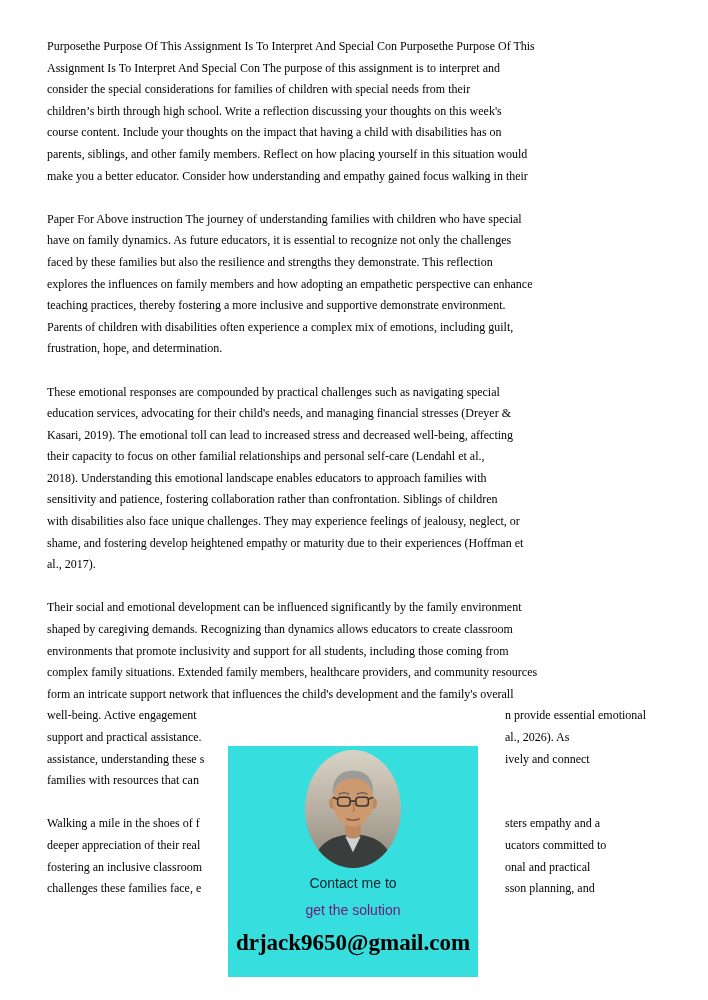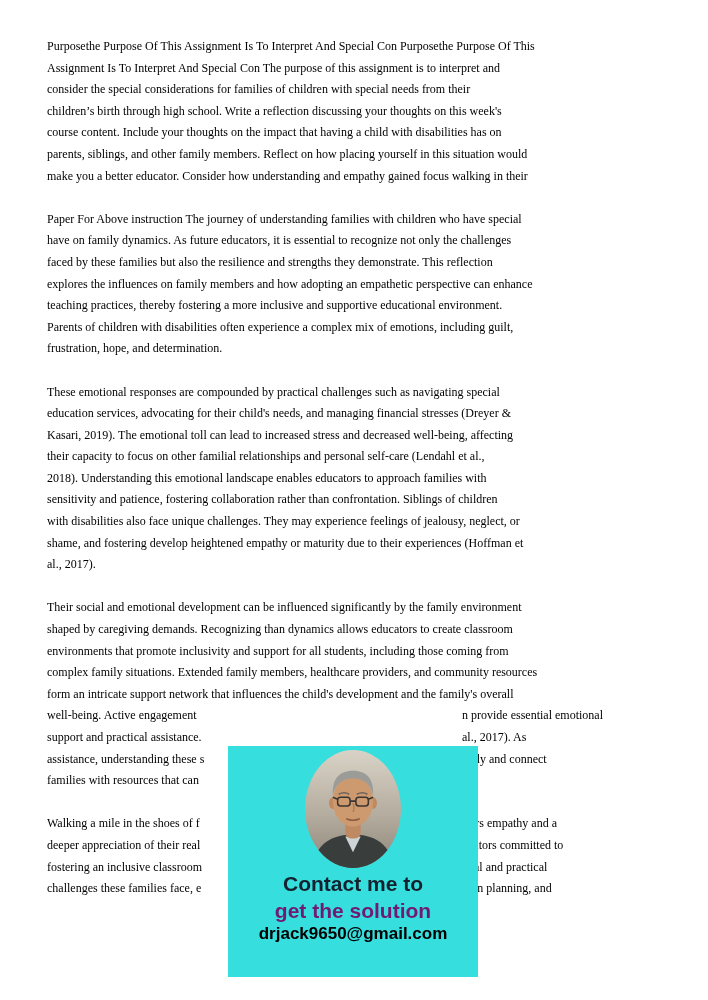--- a/index.html
+++ b/index.html
@@ -20,52 +20,52 @@
     color:#000000;
   }
   .para{margin:0 0 21.6px 0;}
   .line{
     position:relative;
     height:21.6px;
     white-space:nowrap;
   }
   .line .frag-right{
     position:absolute;
-    left:415px;top:0;
+    left:458px;top:0;
     white-space:nowrap;
   }
   .overlay{
     position:absolute;
     left:228px;top:746px;
     width:250px;height:231px;
     background:#36dedd;
     text-align:center;
     z-index:5;
   }
   .photo{
     width:96px;height:118px;
     margin:4px auto 0 auto;
     border-radius:50%;
     overflow:hidden;
   }
   .photo svg{display:block;width:100%;height:100%;}
   .headline{
     font-family:"Liberation Sans", sans-serif;
-    font-weight:bold;
-    font-size:21px;
+    font-weight:normal;
+    font-size:14px;
     line-height:23px;
     color:#13222e;
     margin-top:4px;
   }
   .email{
-    font-family:Liberation Sans, sans-serif;
+    font-family:Liberation Serif, serif;
     font-weight:bold;
-    font-size:17px;
+    font-size:23px;
     color:#000000;
-    margin-top:2px;
+    margin-top:8px;
   }
 </style>
 </head>
 <body>
 
 <div class="page">
 
   <div class="doc" id="doc">
       <div class="para">
         <div class="line">Purposethe Purpose Of This Assignment Is To Interpret And Special Con Purposethe Purpose Of This</div>
@@ -74,21 +74,21 @@
         <div class="line">children’s birth through high school. Write a reflection discussing your thoughts on this week's</div>
         <div class="line">course content. Include your thoughts on the impact that having a child with disabilities has on</div>
         <div class="line">parents, siblings, and other family members. Reflect on how placing yourself in this situation would</div>
         <div class="line">make you a better educator. Consider how understanding and empathy gained focus walking in their</div>
       </div>
       <div class="para">
         <div class="line">Paper For Above instruction The journey of understanding families with children who have special</div>
         <div class="line">have on family dynamics. As future educators, it is essential to recognize not only the challenges</div>
         <div class="line">faced by these families but also the resilience and strengths they demonstrate. This reflection</div>
         <div class="line">explores the influences on family members and how adopting an empathetic perspective can enhance</div>
-        <div class="line">teaching practices, thereby fostering a more inclusive and supportive educational environment.</div>
+        <div class="line">teaching practices, thereby fostering a more inclusive and supportive demonstrate environment.</div>
         <div class="line">Parents of children with disabilities often experience a complex mix of emotions, including guilt,</div>
         <div class="line">frustration, hope, and determination.</div>
       </div>
       <div class="para">
         <div class="line">These emotional responses are compounded by practical challenges such as navigating special</div>
         <div class="line">education services, advocating for their child's needs, and managing financial stresses (Dreyer &amp;</div>
         <div class="line">Kasari, 2019). The emotional toll can lead to increased stress and decreased well-being, affecting</div>
         <div class="line">their capacity to focus on other familial relationships and personal self-care (Lendahl et al.,</div>
         <div class="line">2018). Understanding this emotional landscape enables educators to approach families with</div>
         <div class="line">sensitivity and patience, fostering collaboration rather than confrontation. Siblings of children</div>
@@ -96,21 +96,21 @@
         <div class="line">shame, and fostering develop heightened empathy or maturity due to their experiences (Hoffman et</div>
         <div class="line">al., 2017).</div>
       </div>
       <div class="para">
         <div class="line">Their social and emotional development can be influenced significantly by the family environment</div>
         <div class="line">shaped by caregiving demands. Recognizing than dynamics allows educators to create classroom</div>
         <div class="line">environments that promote inclusivity and support for all students, including those coming from</div>
         <div class="line">complex family situations. Extended family members, healthcare providers, and community resources</div>
         <div class="line">form an intricate support network that influences the child's development and the family's overall</div>
         <div class="line"><span>well-being. Active engagement</span><span class="frag-right">n provide essential emotional</span></div>
-        <div class="line"><span>support and practical assistance.</span><span class="frag-right">al., 2017). As</span></div>
+        <div class="line"><span>support and practical assistance.</span><span class="frag-right">al., 2026). As</span></div>
         <div class="line"><span>assistance, understanding these s</span><span class="frag-right">ively and connect</span></div>
         <div class="line"><span>families with resources that can</span></div>
       </div>
       <div class="para">
         <div class="line"><span>Walking a mile in the shoes of f</span><span class="frag-right">sters empathy and a</span></div>
         <div class="line"><span>deeper appreciation of their real</span><span class="frag-right">ucators committed to</span></div>
         <div class="line"><span>fostering an inclusive classroom</span><span class="frag-right">onal and practical</span></div>
         <div class="line"><span>challenges these families face, e</span><span class="frag-right">sson planning, and</span></div>
       </div>
     </div>

